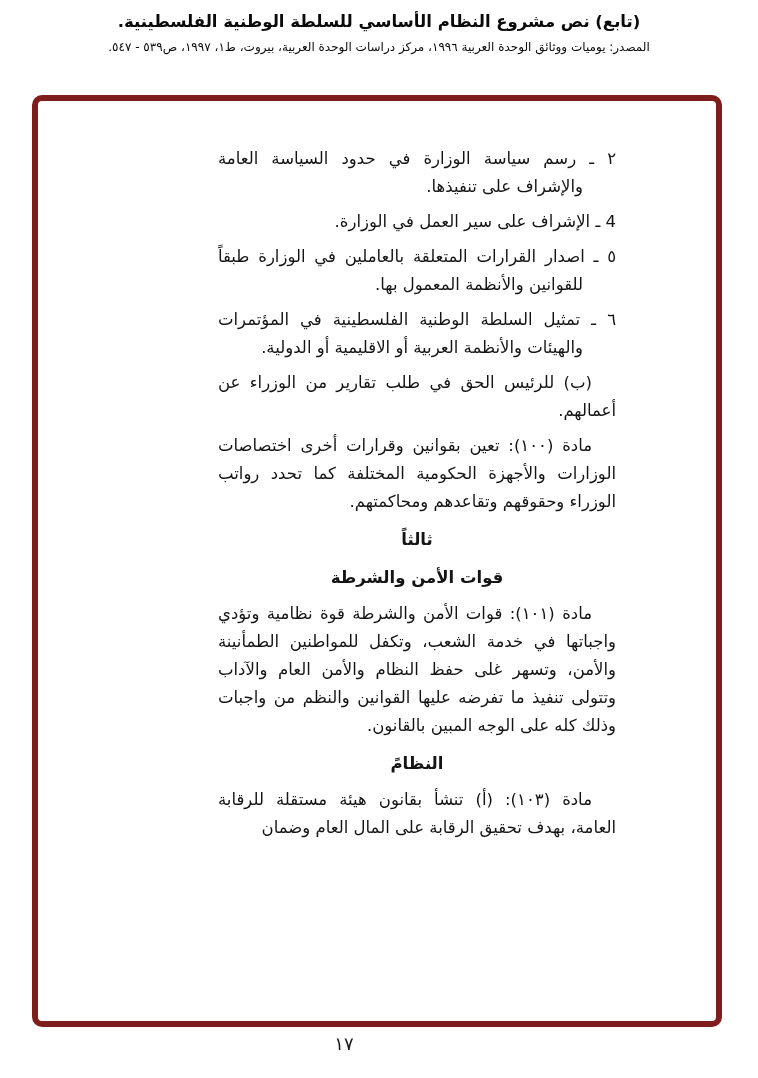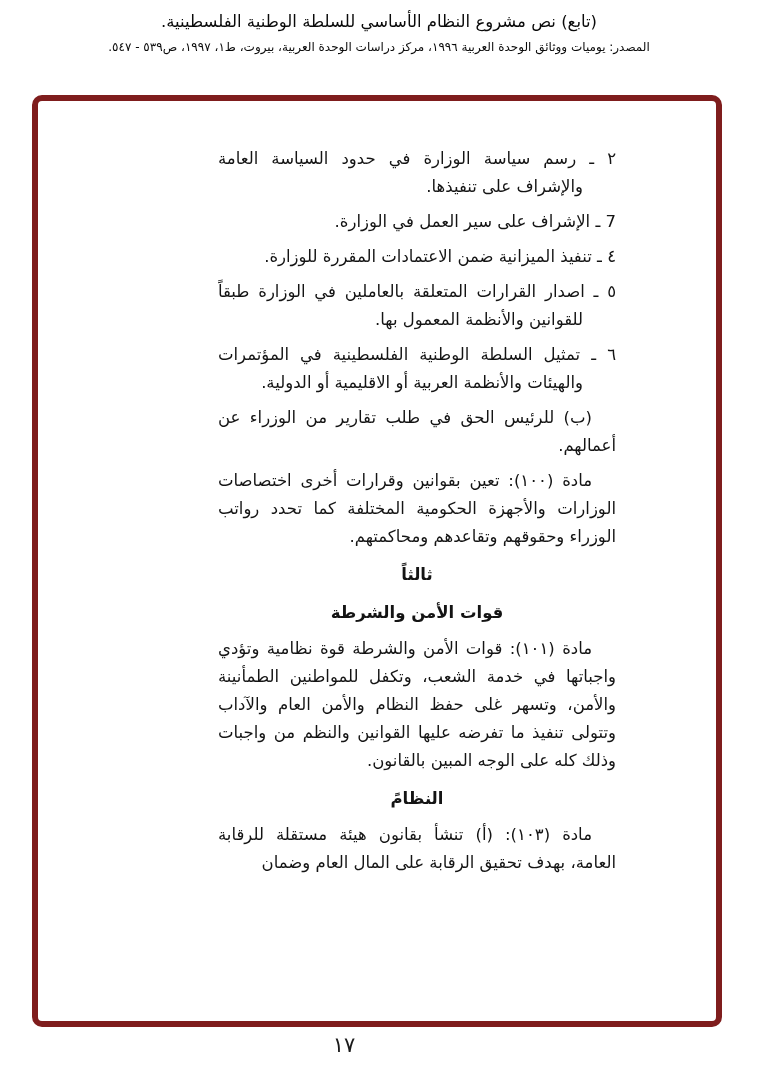--- a/index.html
+++ b/index.html
@@ -19,21 +19,21 @@
   .page-header {
     position: absolute;
     top: 12px;
     left: 0;
     width: 758px;
     text-align: center;
     direction: rtl;
   }
   .page-header .title {
     font-size: 16.5px;
-    font-weight: normal;
+    font-weight: bold;
     color: #0a0a0a;
     letter-spacing: 0.2px;
   }
   .page-header .source {
     margin-top: 9px;
     font-size: 12px;
     font-weight: normal;
     color: #0a0a0a;
   }
   
@@ -78,38 +78,37 @@
     font-weight: bold;
     margin: 10px 0 8px 0;
   }
   
   .page-number {
     position: absolute;
     top: 1033px;
     left: 0;
     width: 688px;
     text-align: center;
-    font-size: 21px;
+    font-size: 18px;
     color: #1a1a1a;
     direction: rtl;
   }
 </style>
 </head>
 <body>
 
 <header class="page-header">
   <div class="title">(تابع) نص مشروع النظام الأساسي للسلطة الوطنية الفلسطينية.</div>
   <div class="source">المصدر: يوميات ووثائق الوحدة العربية ١٩٩٦، مركز دراسات الوحدة العربية، بيروت، ط١، ١٩٩٧، ص٥٣٩ - ٥٤٧.</div>
 </header>
 
 <div class="doc-frame">
   <div class="doc-content">
     <p class="li">٢ ـ رسم سياسة الوزارة في حدود السياسة العامة والإشراف على تنفيذها.</p>
-    <p class="li">7 ـ الإشراف على سير العمل في الوزارة.</p>
-    <p class="li">٤ ـ تنفيذ الميزانية ضمن الاعتمادات المقررة للوزارة.</p>
+    <p class="li">4 ـ الإشراف على سير العمل في الوزارة.</p>
     <p class="li">٥ ـ اصدار القرارات المتعلقة بالعاملين في الوزارة طبقاً للقوانين والأنظمة المعمول بها.</p>
     <p class="li">٦ ـ تمثيل السلطة الوطنية الفلسطينية في المؤتمرات والهيئات والأنظمة العربية أو الاقليمية أو الدولية.</p>
     <p class="para">(ب) للرئيس الحق في طلب تقارير من الوزراء عن أعمالهم.</p>
     <p class="para">مادة (١٠٠): تعين بقوانين وقرارات أخرى اختصاصات الوزارات والأجهزة الحكومية المختلفة كما تحدد رواتب الوزراء وحقوقهم وتقاعدهم ومحاكمتهم.</p>
     <p class="heading">ثالثاً</p>
     <p class="heading">قوات الأمن والشرطة</p>
     <p class="para">مادة (١٠١): قوات الأمن والشرطة قوة نظامية وتؤدي واجباتها في خدمة الشعب، وتكفل للمواطنين الطمأنينة والأمن، وتسهر غلى حفظ النظام والأمن العام والآداب وتتولى تنفيذ ما تفرضه عليها القوانين والنظم من واجبات وذلك كله على الوجه المبين بالقانون.</p>
     <p class="heading">النظامً</p>
     <p class="para">مادة (١٠٣): (أ) تنشأ بقانون هيئة مستقلة للرقابة العامة، بهدف تحقيق الرقابة على المال العام وضمان</p>
   </div>

